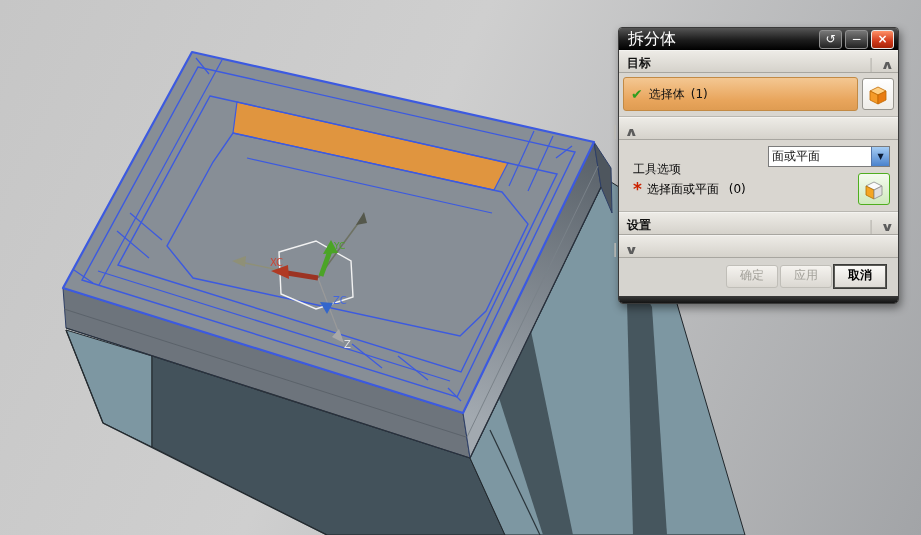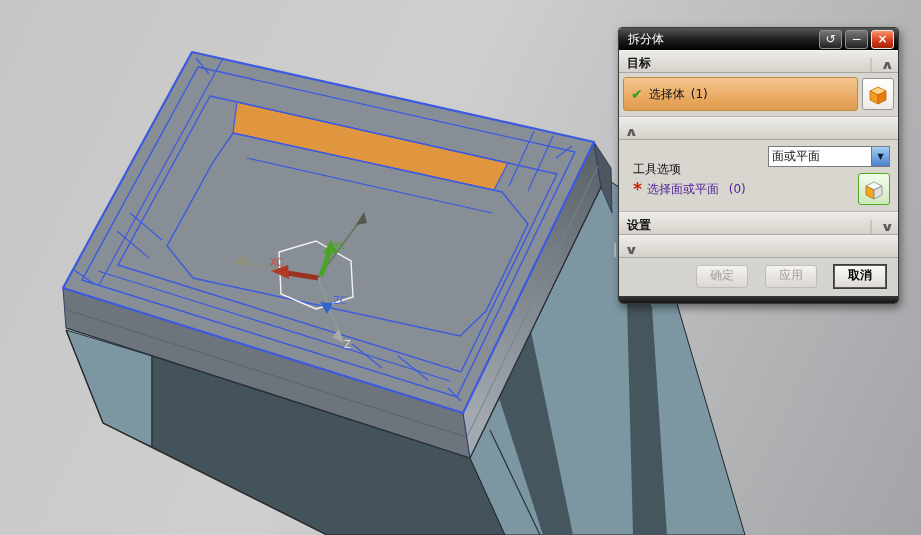--- a/index.html
+++ b/index.html
@@ -7,21 +7,21 @@
          font-family:"DejaVu Sans","Liberation Sans",sans-serif;
          background:linear-gradient(115deg,#c6c6c6 0%,#cfcfcf 42%,#a2a4a7 100%);}
   .viewport-svg{position:absolute;left:0;top:0;}
 
   
   .dlg{position:absolute;left:618px;top:27px;width:279px;
        border:1px solid #3a3a3a;border-radius:4px 4px 5px 5px;
        box-shadow:2px 4px 8px rgba(0,0,0,.45);background:#d6d4cf;font-size:12px;color:#111;}
   .titlebar{height:22px;background:linear-gradient(#555 0%,#1c1c1c 55%,#000 100%);
        border-radius:3px 3px 0 0;display:flex;align-items:center;}
-  .title{color:#fff;font-size:12px;padding-left:9px;flex:1;}
+  .title{color:#fff;font-size:16px;padding-left:9px;flex:1;}
   .tb-btns{display:flex;align-items:center;gap:3px;padding-right:4px;}
   .tbtn{width:21px;height:17px;border-radius:3px;text-align:center;line-height:16px;
        font-size:12px;color:#fff;cursor:default;}
   .tbtn.dark{background:linear-gradient(#777,#222);border:1px solid #909090;}
   .tbtn.close{background:linear-gradient(#ff9268,#d0391a 60%,#a62408);border:1px solid #e8e8e8;font-weight:bold;}
   .dbody{padding:0 0 0 0;}
   .ghdr{height:21px;display:flex;align-items:flex-end;
         background:linear-gradient(#edebe6,#d5d2cb);border-bottom:1px solid #a8a6a0;border-top:1px solid #f4f3f0;}
   .glabel{font-weight:bold;padding-left:8px;flex:1;}
   .chev{width:22px;text-align:center;font-weight:bold;color:#5c5c5c;border-left:1px solid #bdbbb5;
@@ -36,22 +36,22 @@
   .iconbtn.body{background:linear-gradient(#ffffff,#efede8);border:1px solid #97958e;}
   .iconbtn.plane{background:linear-gradient(#f4fbee,#cfe9bd);border:1px solid #4fae1f;}
   .optrow{height:24px;display:flex;align-items:center;padding:0 4px 0 10px;}
   .optrow .lbl{flex:1;margin-top:27px;}
   .combo{width:120px;height:19px;display:flex;border:1px solid #7b7b7b;background:#fff;gap:29px;}
   .combo-text{flex:1;padding:1px 3px;font-size:12px;white-space:nowrap;overflow:hidden;}
   .combo-arrow{width:17px;background:linear-gradient(#a6cdf4,#4a82cc);color:#0a1a33;font-size:8px;
                display:flex;align-items:center;justify-content:center;border-left:1px solid #5577aa;}
   .facerow{height:34px;display:flex;align-items:center;padding:0 4px 0 10px;margin-top:4px;}
   .ast{color:#cc2200;font-weight:bold;font-size:17px;margin-right:5px;line-height:10px;}
-  .facelbl{flex:1;color:#4c1d95;}
-  .btnrow{display:flex;justify-content:flex-end;gap:17px;padding:7px 12px 8px 0;align-items:center;}
+  .facelbl{flex:1;color:#000000;}
+  .btnrow{display:flex;justify-content:flex-end;gap:2px;padding:7px 12px 8px 0;align-items:center;}
   .pbtn{width:50px;height:21px;font-size:12px;text-align:center;line-height:19px;border-radius:3px;}
   .pbtn.disabled{color:#a3a19a;background:linear-gradient(#f5f3ef,#dbd8d2);border:1px solid #c0beb8;}
   .pbtn.default{color:#000;background:linear-gradient(#fbfaf8,#dedbd5);border:1px solid #5a5a56;
                 box-shadow:0 0 0 1px #3c3c3a;border-radius:0;font-weight:bold;}
   .bottombar{height:7px;background:linear-gradient(#3a3a3a,#141414);border-radius:0 0 4px 4px;}
 </style>
 </head>
 <body>
 
 <div class="stage">

